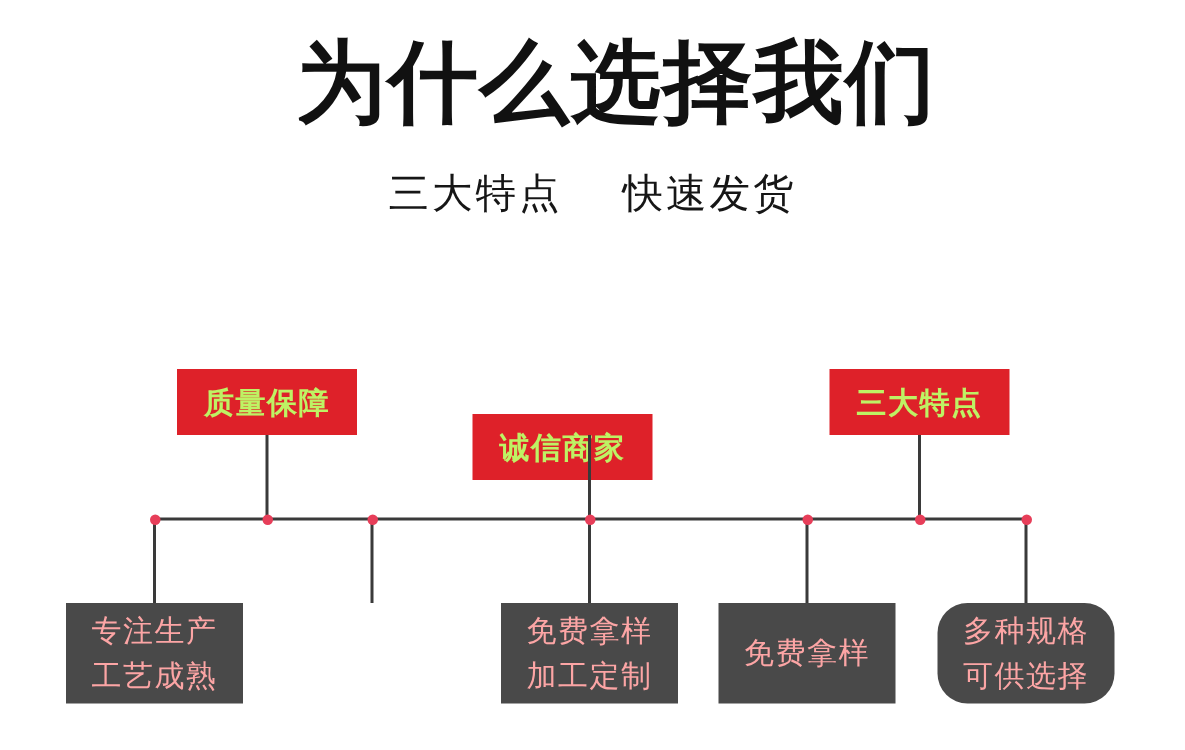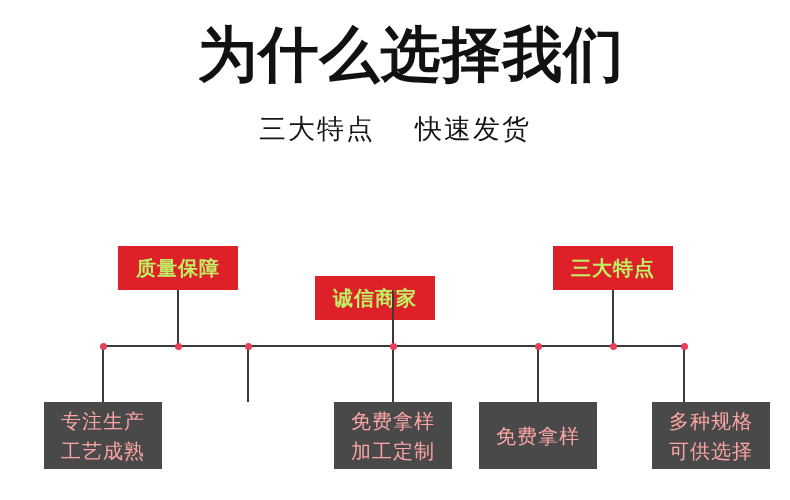--- a/index.html
+++ b/index.html
@@ -50,21 +50,21 @@
     background: var(--box-dark);
     color: #fca5a5; font-size: 20px; line-height: 30px;
     display: flex; flex-direction: column;
     align-items: center; justify-content: center;
     text-align: center; letter-spacing: 1px;
   }
   .r1 { left: 44px; }
   .r2 { left: 189px; }
   .r3 { left: 334px; }
   .r4 { left: 479px; }
-  .r5 { left: 652px; }
+  .r5 { left: 625px; border-radius: 20px; }
 
   .vline, .hline {
     position: absolute; background: var(--line-dark);
   }
   .vline { width: 1.5px; height: 56px; }
   .vt { top: 290px; }
   .vb { top: 346px; }
   .vt1 { left: 177px; }
   .vt2 { left: 392px; }
   .vt3 { left: 612px; }

